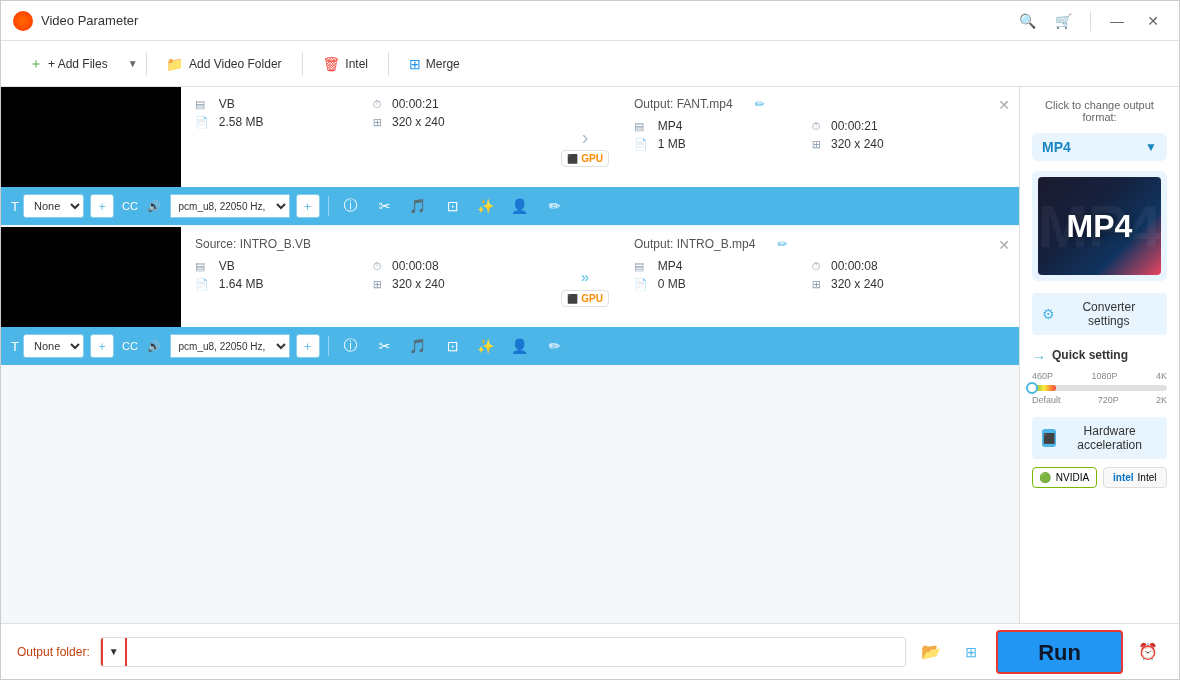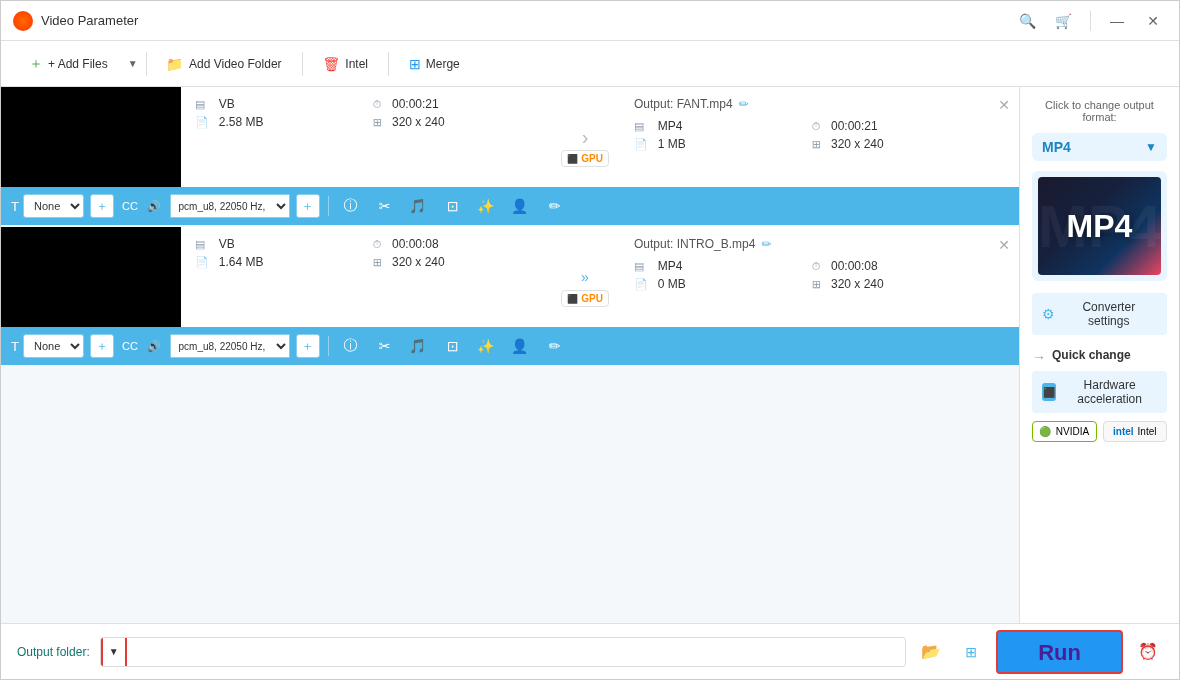--- a/index.html
+++ b/index.html
@@ -39,21 +39,21 @@
     .file-info { flex: 1; padding: 10px 14px; }
     .file-source { font-size: 12px; color: #555; margin-bottom: 8px; }
     .file-meta { display: grid; grid-template-columns: auto 1fr auto 1fr; gap: 4px 10px; align-items: center; }
     .meta-icon { color: #90a0b0; font-size: 11px; }
     .meta-val { font-size: 12px; color: #333; }
     .file-arrow-area { width: 70px; display: flex; align-items: center; justify-content: center; position: relative; }
     .arrow-icon { font-size: 20px; color: #b0bec5; }
     .gpu-badge { position: absolute; bottom: 20px; background: #fff; border: 1px solid #e0e0e0; border-radius: 4px; padding: 2px 5px; font-size: 10px; font-weight: bold; display: flex; align-items: center; gap: 3px; }
     .gpu-text { color: #ff8c00; font-size: 10px; font-weight: bold; }
     .file-output { flex: 1; padding: 10px 14px; }
-    .file-output-header { display: flex; align-items: center; gap: 6px; margin-bottom: 8px; }
+    .file-output-header { display: flex; align-items: center; gap: 22px; margin-bottom: 8px; }
     .file-output-name { font-size: 12px; color: #555; }
     .edit-icon { color: #4db6e8; font-size: 12px; cursor: pointer; }
     .file-close { width: 30px; display: flex; align-items: flex-start; padding-top: 10px; justify-content: center; }
     .close-btn { color: #aaa; cursor: pointer; font-size: 14px; }
 
     
     .file-toolbar { background: #4db6e8; display: flex; align-items: center; padding: 4px 10px; gap: 6px; height: 38px; }
     .ft-item { display: flex; align-items: center; gap: 4px; }
     .ft-select { border: 1px solid #87ceeb; background: #fff; border-radius: 3px; padding: 2px 6px; font-size: 11px; color: #333; height: 24px; }
     .ft-btn { width: 24px; height: 24px; background: #fff; border: 1px solid #87ceeb; border-radius: 3px; display: flex; align-items: center; justify-content: center; cursor: pointer; color: #4db6e8; font-size: 12px; }
@@ -94,27 +94,27 @@
 
     .gpu-options { display: flex; gap: 6px; }
     .gpu-option { flex: 1; border: 1px solid #ddd; border-radius: 4px; padding: 4px 6px; display: flex; align-items: center; justify-content: center; gap: 4px; cursor: pointer; background: #fff; font-size: 10px; }
     .gpu-option-nvidia { border-color: #76b900; }
     .gpu-option-intel { border-color: #ddd; background: #f8f8f8; }
     .nvidia-logo { color: #76b900; font-size: 10px; font-weight: bold; }
     .intel-logo { color: #0071c5; font-size: 10px; font-weight: bold; }
 
     
     .bottom-bar { height: 56px; background: #fff; border-top: 1px solid #e0e0e0; display: flex; align-items: center; padding: 0 16px; gap: 10px; flex-shrink: 0; }
-    .output-label { font-size: 12px; color: #0f766e; white-space: nowrap; }
+    .output-label { font-size: 12px; color: #c2410c; white-space: nowrap; }
     .output-input-wrapper { flex: 1; display: flex; align-items: center; border: 1px solid #ddd; border-radius: 3px; overflow: hidden; }
     .output-input { flex: 1; border: none; outline: none; padding: 5px 8px; font-size: 12px; color: #333; }
     .output-dropdown-btn { background: #fff; border: none; border-left: 2px solid #e53935; width: 24px; height: 28px; display: flex; align-items: center; justify-content: center; cursor: pointer; color: #333; font-size: 10px; outline: 2px solid #e53935; }
     .output-folder-btn { width: 30px; height: 30px; display: flex; align-items: center; justify-content: center; cursor: pointer; color: #4db6e8; font-size: 16px; border: none; background: none; }
     .output-export-btn { width: 30px; height: 30px; display: flex; align-items: center; justify-content: center; cursor: pointer; color: #4db6e8; font-size: 14px; border: none; background: none; }
-    .run-btn { background: #2196F3; border: 2px solid #e53935; border-radius: 4px; color: #4c1d95; font-size: 22px; font-weight: bold; padding: 8px 40px; cursor: pointer; min-width: 120px; height: 44px; }
+    .run-btn { background: #2196F3; border: 2px solid #e53935; border-radius: 4px; color: #0f172a; font-size: 22px; font-weight: bold; padding: 8px 40px; cursor: pointer; min-width: 120px; height: 44px; }
     .alarm-btn { width: 30px; height: 30px; display: flex; align-items: center; justify-content: center; cursor: pointer; color: #4db6e8; font-size: 16px; border: none; background: none; }
   </style>
 </head>
 <body>
 
 <div class="app-window">
 
   <div class="title-bar">
     <div class="title-bar-icon"></div>
     <span class="title-bar-text">Video Parameter</span>
@@ -219,20 +219,21 @@
           <span class="ft-icon-btn">✨</span>
           <span class="ft-icon-btn">👤</span>
           <span class="ft-icon-btn">✏</span>
         </div>
       </div>
 
       <div class="file-item-container">
         <div class="file-item">
           <div class="file-thumb" style="min-height:100px;"></div>
           <div class="file-info">
+            <div class="file-source">Source: INTRO_B.VB</div>
             <div class="file-meta">
               <span class="meta-icon">▤</span>
               <span class="meta-val">VB</span>
               <span class="meta-icon">⏱</span>
               <span class="meta-val">00:00:08</span>
               <span class="meta-icon">📄</span>
               <span class="meta-val">1.64 MB</span>
               <span class="meta-icon">⊞</span>
               <span class="meta-val">320 x 240</span>
             </div>
@@ -308,23 +309,39 @@
         </div>
       </div>
 
       <button class="param-btn">
         <span class="param-icon">⚙</span>
         <span>Converter settings</span>
       </button>
 
       <div class="section-label">
         <span class="section-label-icon">→</span>
-        <span class="section-label-text">Quick change</span>
-      </div>
-
+        <span class="section-label-text">Quick setting</span>
+      </div>
+
+      <div class="quick-setting-slider">
+        <div class="slider-labels">
+          <span>460P</span>
+          <span>1080P</span>
+          <span>4K</span>
+        </div>
+        <div class="slider-track">
+          <div class="slider-fill"></div>
+          <div class="slider-thumb"></div>
+        </div>
+        <div class="slider-tick-labels">
+          <span>Default</span>
+          <span>720P</span>
+          <span>2K</span>
+        </div>
+      </div>
 
       <button class="hw-accel-btn">
         <div class="hw-accel-icon">
           <span class="hw-accel-icon-inner">⬛</span>
         </div>
         <span>Hardware acceleration</span>
       </button>
 
       <div class="gpu-options">
         <div class="gpu-option gpu-option-nvidia">

